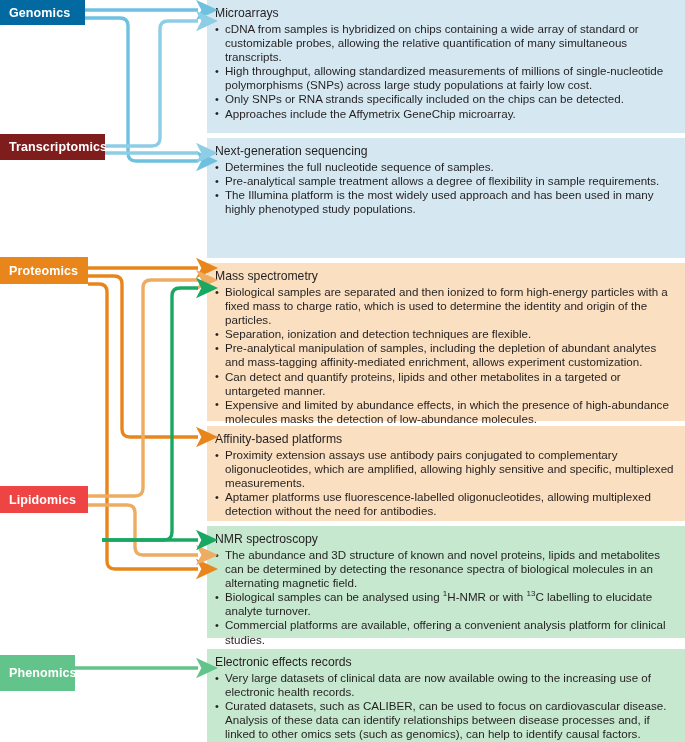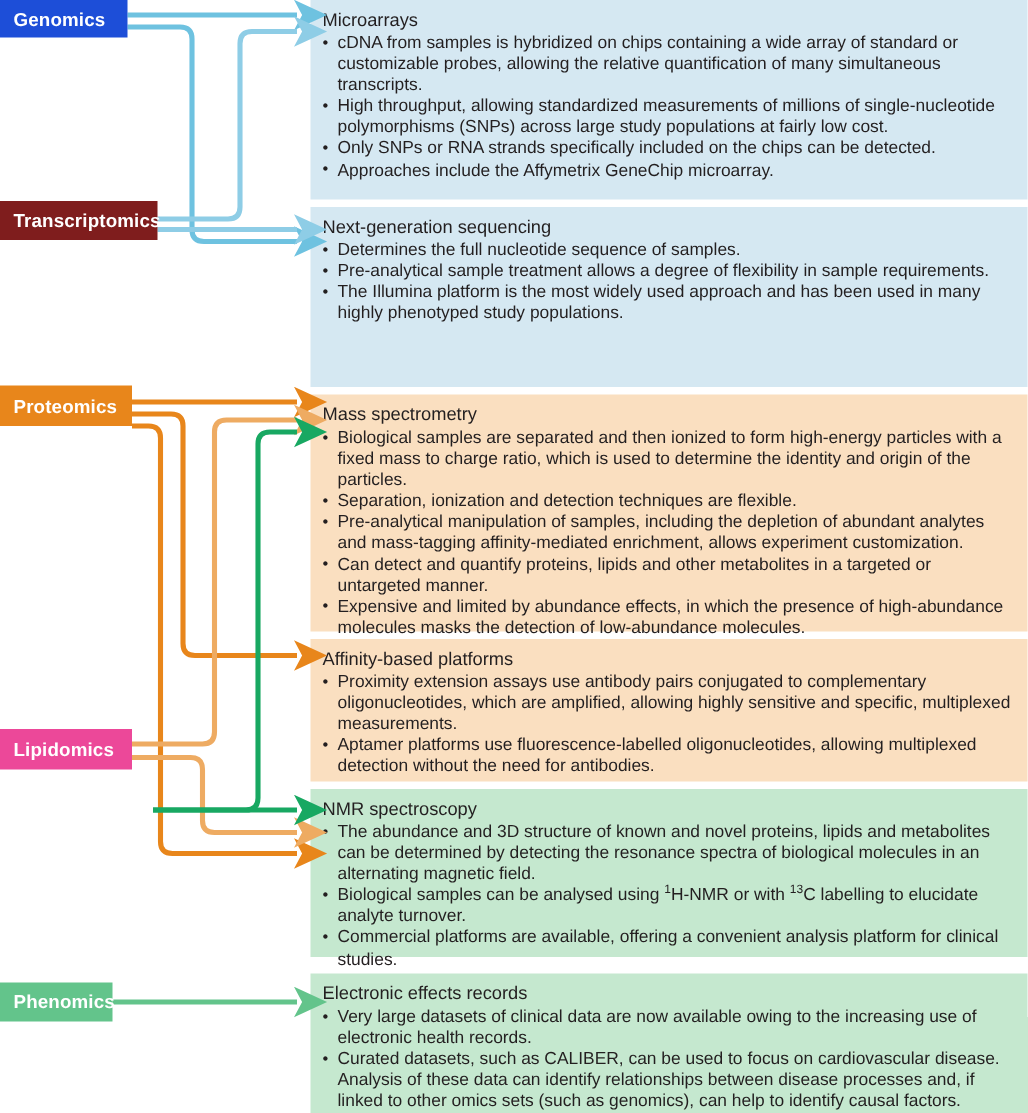--- a/index.html
+++ b/index.html
@@ -167,34 +167,34 @@
       <path d="M88,505 H127 Q135,505 135,513 V547 Q135,555 143,555 H198" stroke="#eeab62" marker-end="url(#ar-lip)"></path>
 
       <path d="M102,540 H164 Q172,540 172,532 V296 Q172,288 180,288 H198" stroke="#18a862" marker-end="url(#ar-met)"></path>
 
       <path d="M102,540 H198" stroke="#18a862" marker-end="url(#ar-met)"></path>
 
       <path d="M75,668 H198" stroke="#63c48b" marker-end="url(#ar-phe)"></path>
     </g>
   </svg>
 
-  <div class="omics" id="b-genomics" style="left:0;top:0;width:85px;height:25px;background:#1d4ed8;align-items:center;">
+  <div class="omics" id="b-genomics" style="left:0;top:0;width:85px;height:25px;background:#0369a1;align-items:center;">
     <span>Genomics</span>
   </div>
 
   <div class="omics" id="b-transcriptomics" style="left:0;top:134px;width:105px;height:26px;background:#7f1d1d;">
     <span>Transcriptomics</span>
   </div>
 
   <div class="omics" id="b-proteomics" style="left:0;top:257px;width:88px;height:27px;background:#e8861b;">
     <span>Proteomics</span>
   </div>
 
-  <div class="omics" id="b-lipidomics" style="left:0;top:486px;width:88px;height:27px;background:#ec4899;">
+  <div class="omics" id="b-lipidomics" style="left:0;top:486px;width:88px;height:27px;background:#ef4444;">
     <span>Lipidomics</span>
   </div>
 
 
-  <div class="omics" id="b-phenomics" style="left:0;top:655px;width:75px;height:26px;background:#63c48b;">
+  <div class="omics" id="b-phenomics" style="left:0;top:655px;width:75px;height:36px;background:#63c48b;">
     <span>Phenomics</span>
   </div>
 
 </div>
 
 </body></html>

